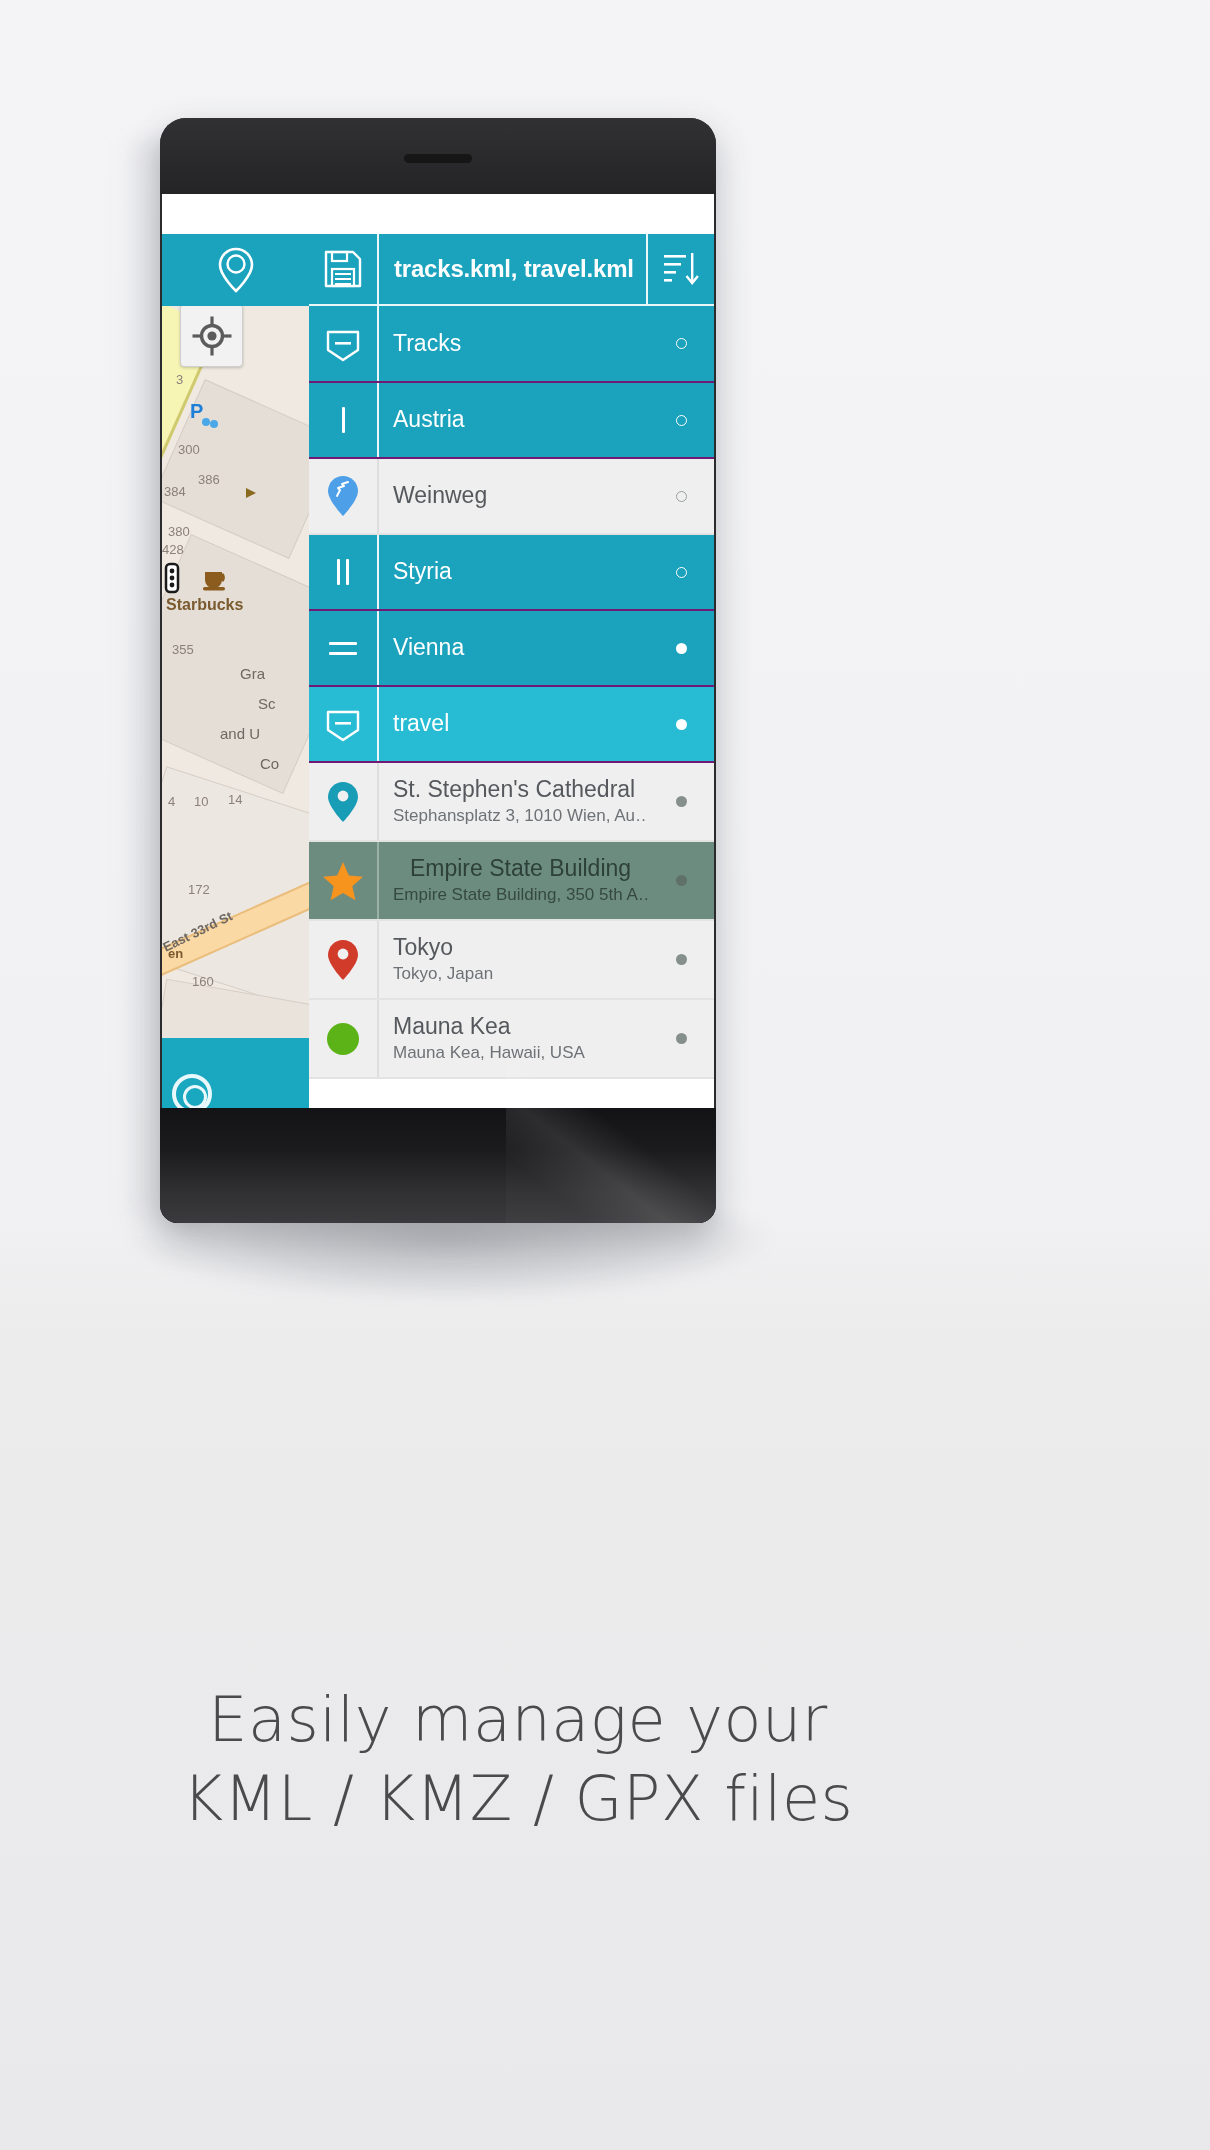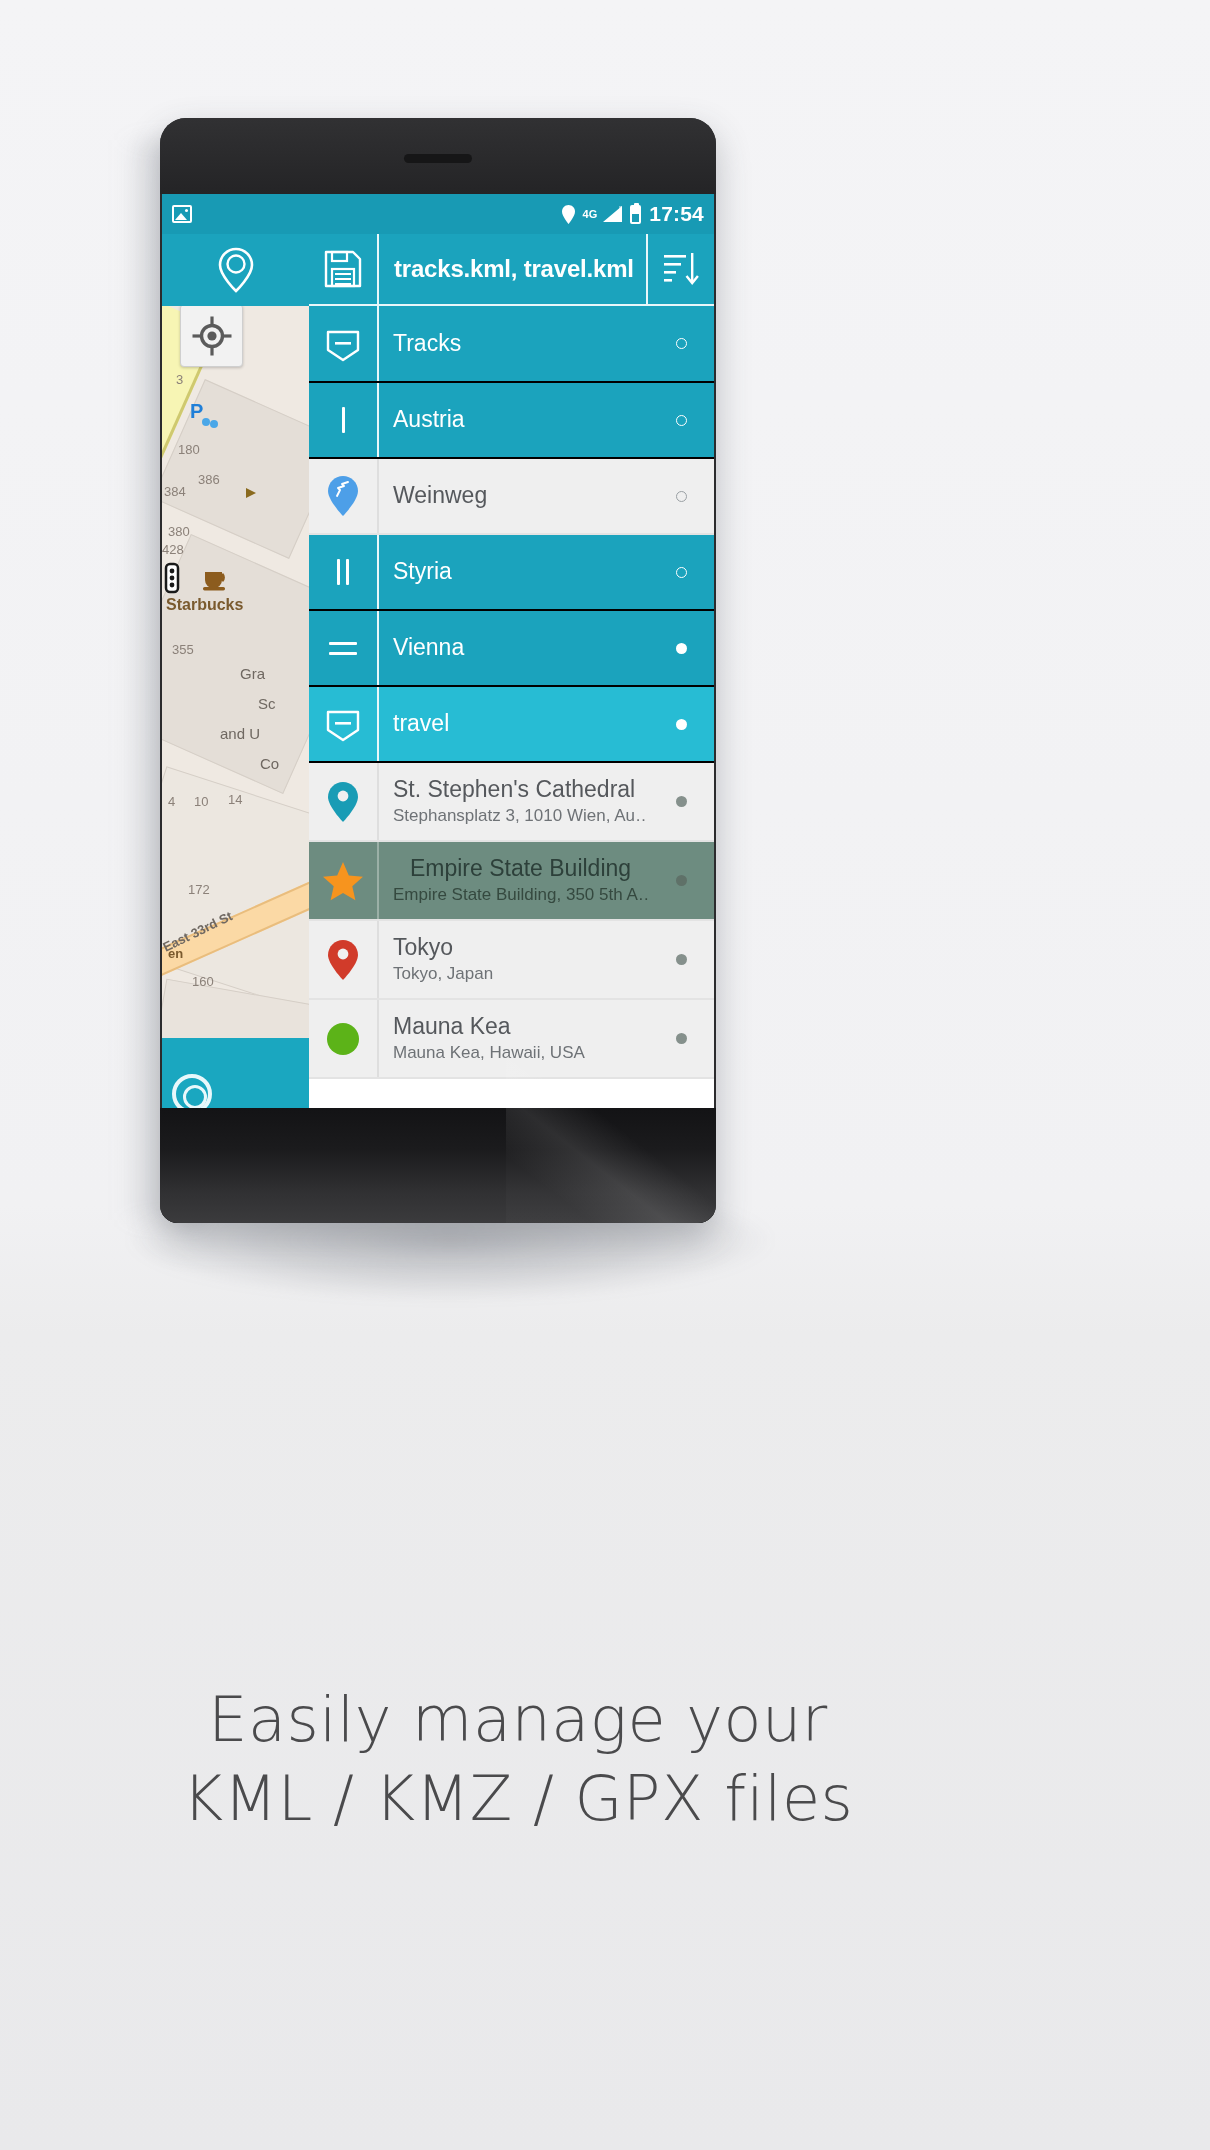--- a/index.html
+++ b/index.html
@@ -149,21 +149,21 @@
   }
   .tb-title {
     flex:1; display:flex; align-items:center; padding-left:15px;
     color:#fff; font-size:24px; font-weight:700; letter-spacing:-0.2px;
     border-right:2px solid #e9f7fa; white-space:nowrap;
   }
   .tb-sort { width:66px; display:flex; align-items:center; justify-content:center; }
 
   .row {
     display:flex; align-items:stretch; position:relative;
-    border-bottom:2px solid #000000;
+    border-bottom:2px solid #701a75;
   }
   .row .cell-icon {
     width:70px; flex:0 0 70px; display:flex; align-items:center; justify-content:center;
     border-right:2px solid rgba(233,247,250,0.85);
   }
   .row .cell-label {
     flex:1; display:flex; flex-direction:column; justify-content:center;
     padding-left:14px; overflow:hidden;
   }
   .row .cell-dot { width:66px; flex:0 0 66px; display:flex; align-items:center; justify-content:center; }
@@ -239,21 +239,21 @@
         <div class="map-block b3"></div>
         <div class="map-block b4"></div>
         <div class="map-road-orange"></div>
 
         <div class="map-road-white"></div>
 
         <div class="map-lbl" style="left:18px;top:78px;">8</div>
         <div class="map-lbl" style="left:38px;top:96px;">6</div>
         <div class="map-lbl" style="left:56px;top:110px;font-size:11px;">4</div>
         <div class="map-lbl" style="left:14px;top:138px;">3</div>
-        <div class="map-lbl" style="left:16px;top:208px;">180</div>
+        <div class="map-lbl" style="left:16px;top:208px;">300</div>
         <div class="map-lbl" style="left:36px;top:238px;">386</div>
         <div class="map-lbl" style="left:2px;top:250px;">384</div>
         <div class="map-lbl" style="left:6px;top:290px;">380</div>
         <div class="map-lbl" style="left:0px;top:308px;">428</div>
         <div class="map-lbl" style="left:10px;top:408px;">355</div>
         <div class="map-lbl dark" style="left:78px;top:400px;font-size:15px;">Gra</div>
         <div class="map-lbl dark" style="left:96px;top:430px;font-size:15px;">Sc</div>
         <div class="map-lbl dark" style="left:58px;top:460px;font-size:15px;">and U</div>
         <div class="map-lbl dark" style="left:98px;top:490px;font-size:15px;">Co</div>
         <div class="map-lbl" style="left:6px;top:560px;">4</div>
@@ -303,39 +303,20 @@
         </div>
       </div>
 
       <div class="rail">
         <svg width="40" height="48" viewBox="0 0 40 48">
           <path d="M20 3 C11.2 3 4 10.2 4 19 C4 29.5 20 45 20 45 C20 45 36 29.5 36 19 C36 10.2 28.8 3 20 3 Z" fill="none" stroke="#ffffff" stroke-width="2.6"></path>
           <circle cx="20" cy="18" r="8.5" fill="none" stroke="#ffffff" stroke-width="2.4"></circle>
         </svg>
       </div>
 
-      <div class="statusbar">
-        <div class="sb-left">
-          <span class="ic-image"></span>
-        </div>
-        <div class="sb-right">
-          <svg class="ic-pin-s" viewBox="0 0 13 19">
-            <path d="M6.5 0 C2.9 0 0 2.9 0 6.5 C0 11.4 6.5 19 6.5 19 C6.5 19 13 11.4 13 6.5 C13 2.9 10.1 0 6.5 0 Z" fill="#fff"></path>
-          </svg>
-          <span class="ic-4g">4G</span>
-          <span class="ic-sig">
-              <i></i>
-              <u></u>
-            </span>
-          <span class="ic-batt">
-              <span></span>
-            </span>
-          <span class="sb-time">17:54</span>
-        </div>
-      </div>
 
       <div class="panel">
 
         <div class="toolbar">
           <div class="tb-icon">
             <svg width="40" height="40" viewBox="0 0 40 40">
               <path d="M3 3 H30 L37 10 V37 H3 Z" fill="none" stroke="#fff" stroke-width="2.4" stroke-linejoin="round"></path>
               <rect x="9" y="3" width="15" height="9" fill="none" stroke="#fff" stroke-width="2.2"></rect>
               <rect x="9" y="20" width="22" height="17" fill="none" stroke="#fff" stroke-width="2.2"></rect>
               <rect x="12" y="24" width="16" height="2" fill="#fff"></rect>

